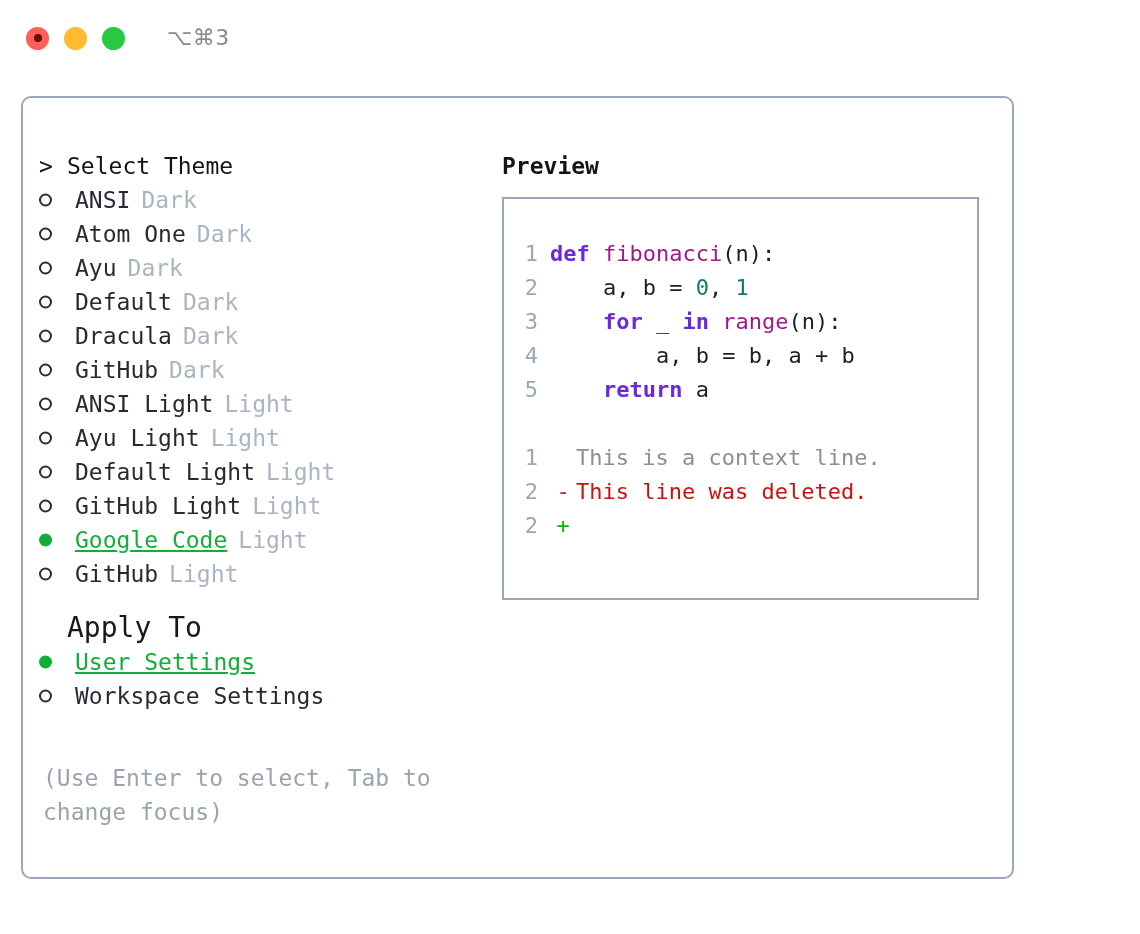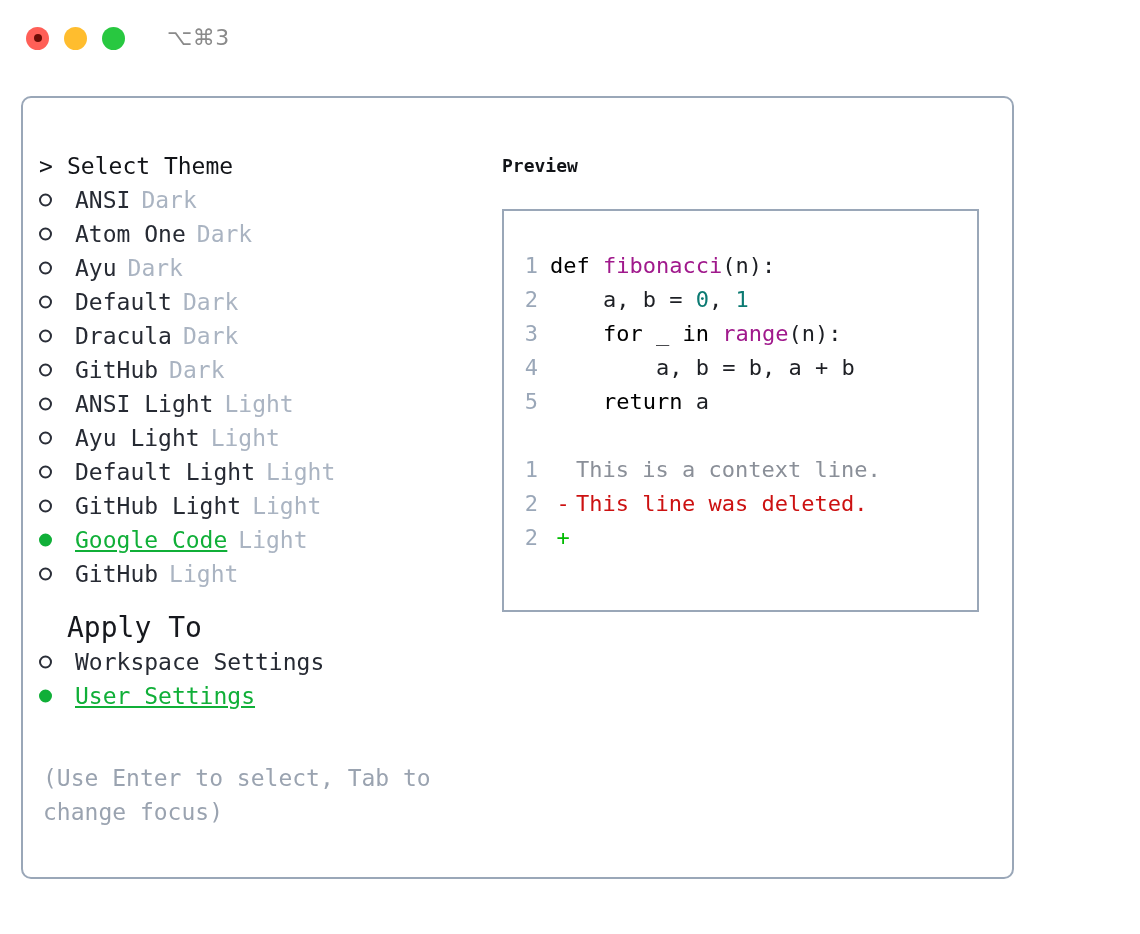--- a/index.html
+++ b/index.html
@@ -179,25 +179,25 @@
 
   
   .preview-column {
     position: absolute;
     left: 479px;
     top: 51px;
     width: 500px;
   }
 
   .preview-title {
-    font-size: 18px;
+    font-size: 23px;
     line-height: 34px;
     color: #121418;
     font-weight: bold;
-    margin-bottom: 26px;
+    margin-bottom: 14px;
   }
 
   .code-panel {
     width: 477px;
     height: 403px;
     border: 2px solid #9aa7b8;
     box-sizing: border-box;
     background: #ffffff;
     padding: 38px 0 0 0;
   }
@@ -215,21 +215,21 @@
     flex: 0 0 46px;
     width: 46px;
     text-align: right;
     color: #9aa7b8;
     padding-right: 12px;
     box-sizing: border-box;
   }
 
   .code-text { color: #1d1f24; }
 
-  .tok-kw   { color: #000000; }
+  .tok-kw   { color: #6d28d9; font-weight: bold; }
   .tok-fn   { color: #a0198c; }
   .tok-num  { color: #0b7a72; }
   .tok-pl   { color: #1d1f24; }
 
   .diff-gap { height: 34px; }
 
   .diff-marker {
     flex: 0 0 26px;
     width: 26px;
     text-align: center;
@@ -321,27 +321,27 @@
             <div class="list-row">
               <span class="radio"></span>
               <span class="theme-name">GitHub</span>
               <span class="theme-badge">Light</span>
             </div>
           </div>
 
         <div class="apply-group">
           <div class="apply-title">Apply To</div>
           <div id="apply-list">
+              <div class="list-row selected">
+                <span class="radio selected"></span>
+                <span class="theme-name">User Settings</span>
+              </div>
               <div class="list-row">
                 <span class="radio"></span>
                 <span class="theme-name">Workspace Settings</span>
-              </div>
-              <div class="list-row selected">
-                <span class="radio selected"></span>
-                <span class="theme-name">User Settings</span>
               </div>
             </div>
         </div>
 
         <div class="hint-text">(Use Enter to select, Tab to change focus)</div>
       </div>
 
       <div class="preview-column">
         <div class="preview-title">Preview</div>
 

